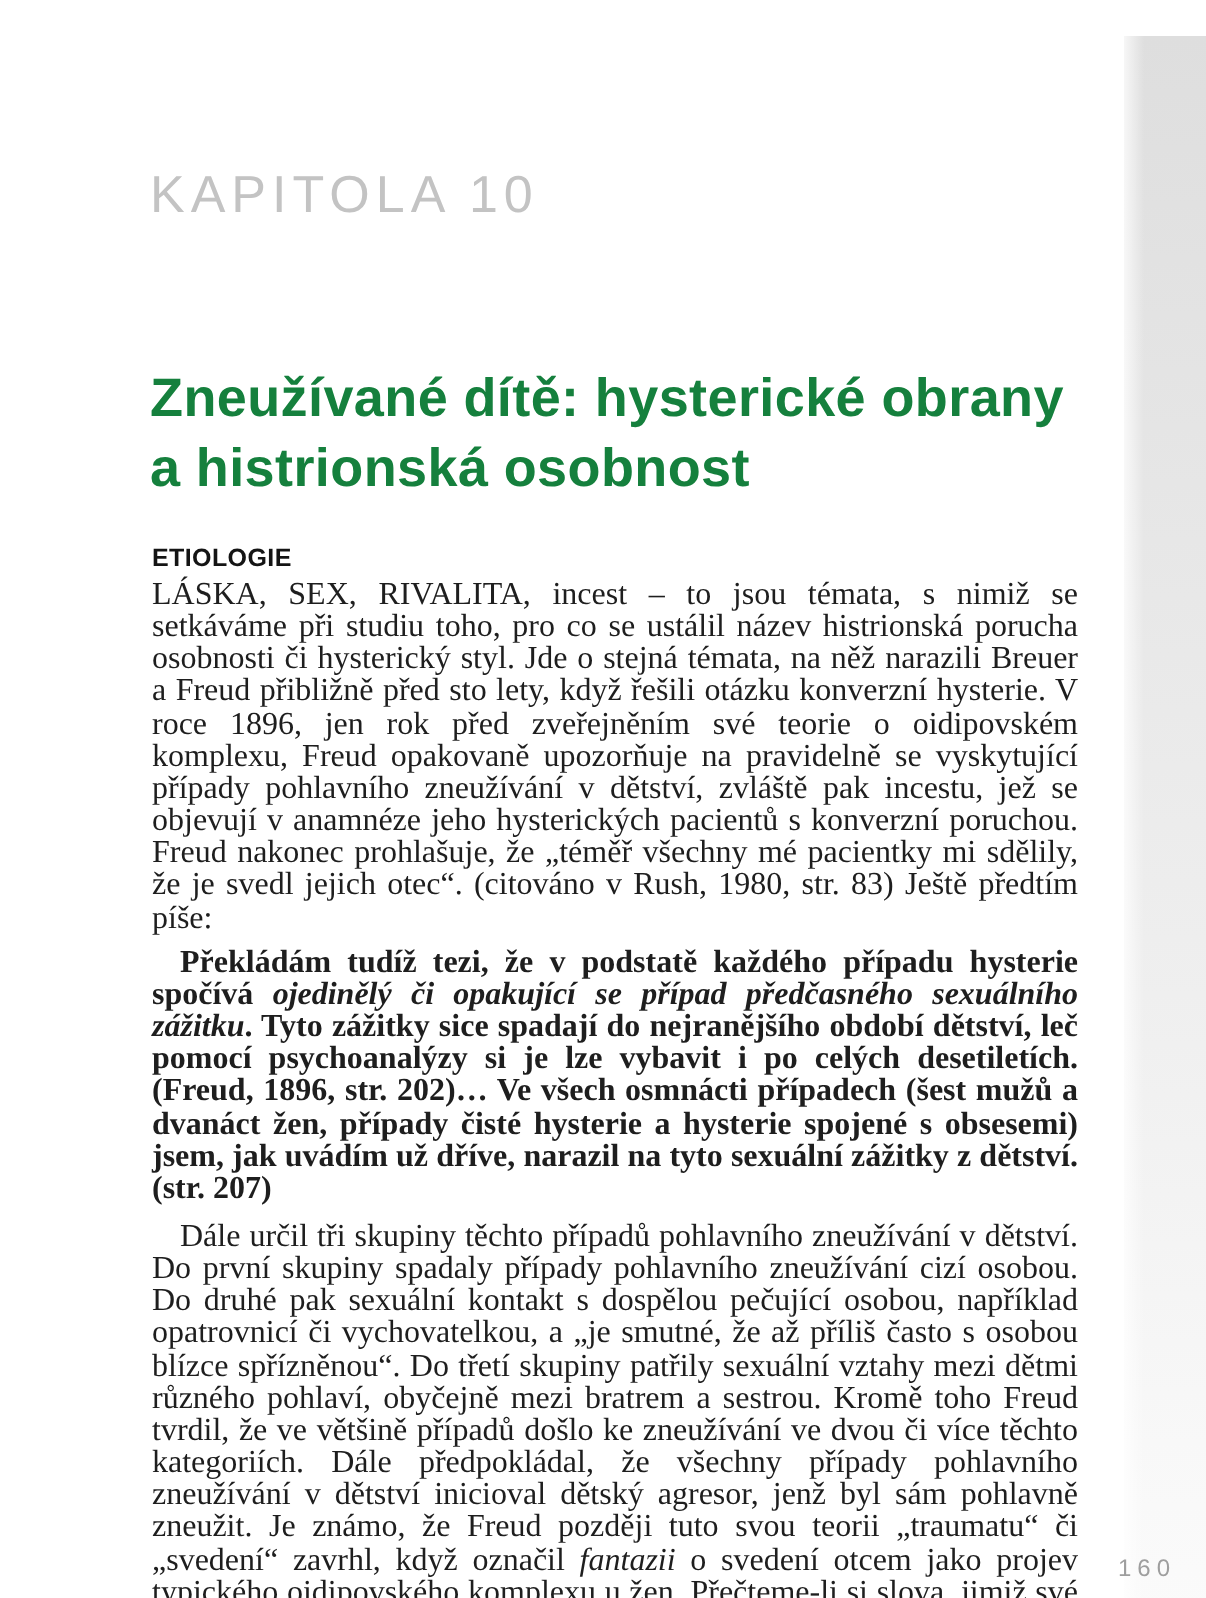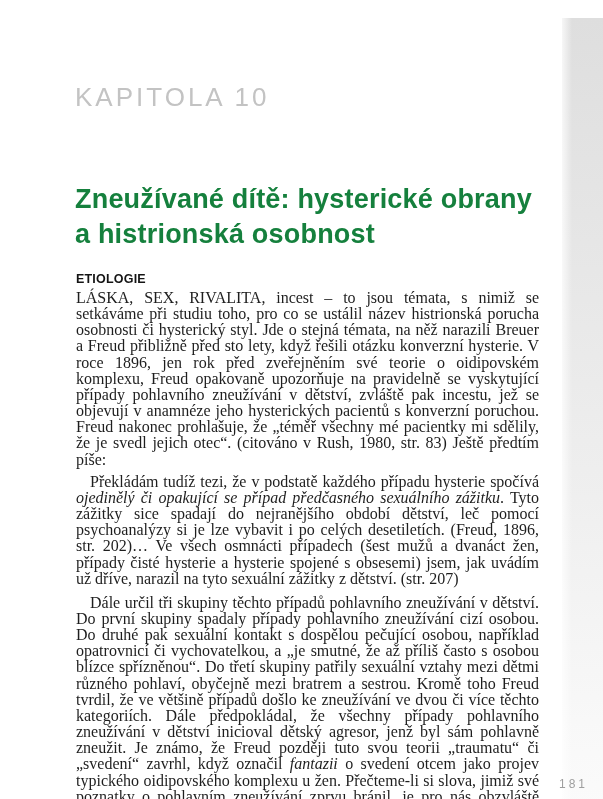--- a/index.html
+++ b/index.html
@@ -81,20 +81,21 @@
     margin: 0;
     padding: 0;
   }
   .body-text p.indent {
     text-indent: 14px;
   }
   .body-text p.quote {
     margin-top: 6px;
     margin-bottom: 8px;
     text-indent: 14px;
+    font-weight: bold;
   }
   .em {
     font-style: italic;
   }
   .page-number {
     position: absolute;
     top: 759px;
     right: 15px;
     font-family: "Liberation Sans", sans-serif;
     font-size: 12px;
@@ -118,15 +119,15 @@
   <div class="body-text">
 
     <p><span>LÁSKA, SEX, RIVALITA, incest – to jsou témata, s nimiž se setkáváme při studiu toho, pro co se ustálil název histrionská porucha osobnosti či hysterický styl. Jde o stejná témata, na něž narazili Breuer a Freud přibližně před sto lety, když řešili otázku konverzní hysterie. V roce 1896, jen rok před zveřejněním své teorie o oidipovském komplexu, Freud opakovaně upozorňuje na pravidelně se vyskytující případy pohlavního zneužívání v dětství, zvláště pak incestu, jež se objevují v anamnéze jeho hysterických pacientů s konverzní poruchou. Freud nakonec prohlašuje, že „téměř všechny mé pacientky mi sdělily, že je svedl jejich otec“. (citováno v Rush, 1980, str. 83) Ještě předtím píše:</span></p>
 
     <p class="quote"><span>Překládám tudíž tezi, že v podstatě každého případu hysterie spočívá </span><span class="em">ojedinělý či opakující se případ předčasného sexuálního zážitku</span><span>. Tyto zážitky sice spadají do nejranějšího období dětství, leč pomocí psychoanalýzy si je lze vybavit i po celých desetiletích. (Freud, 1896, str. 202)… Ve všech osmnácti případech (šest mužů a dvanáct žen, případy čisté hysterie a hysterie spojené s obsesemi) jsem, jak uvádím už dříve, narazil na tyto sexuální zážitky z dětství. (str. 207)</span></p>
 
     <p class="indent"><span>Dále určil tři skupiny těchto případů pohlavního zneužívání v dětství. Do první skupiny spadaly případy pohlavního zneužívání cizí osobou. Do druhé pak sexuální kontakt s dospělou pečující osobou, například opatrovnicí či vychovatelkou, a „je smutné, že až příliš často s osobou blízce spřízněnou“. Do třetí skupiny patřily sexuální vztahy mezi dětmi různého pohlaví, obyčejně mezi bratrem a sestrou. Kromě toho Freud tvrdil, že ve většině případů došlo ke zneužívání ve dvou či více těchto kategoriích. Dále předpokládal, že všechny případy pohlavního zneužívání v dětství inicioval dětský agresor, jenž byl sám pohlavně zneužit. Je známo, že Freud později tuto svou teorii „traumatu“ či „svedení“ zavrhl, když označil </span><span class="em">fantazii</span><span> o svedení otcem jako projev typického oidipovského komplexu u žen. Přečteme-li si slova, jimiž své poznatky o pohlavním zneužívání zprvu bránil, je pro nás obzvláště obtížné tuto pozdější změnu jeho stanoviska přijmout:</span></p>
 
   </div>
 
-  <div class="page-number">181</div>
+  <div class="page-number">160</div>
 
 </div>
 
 </body></html>

